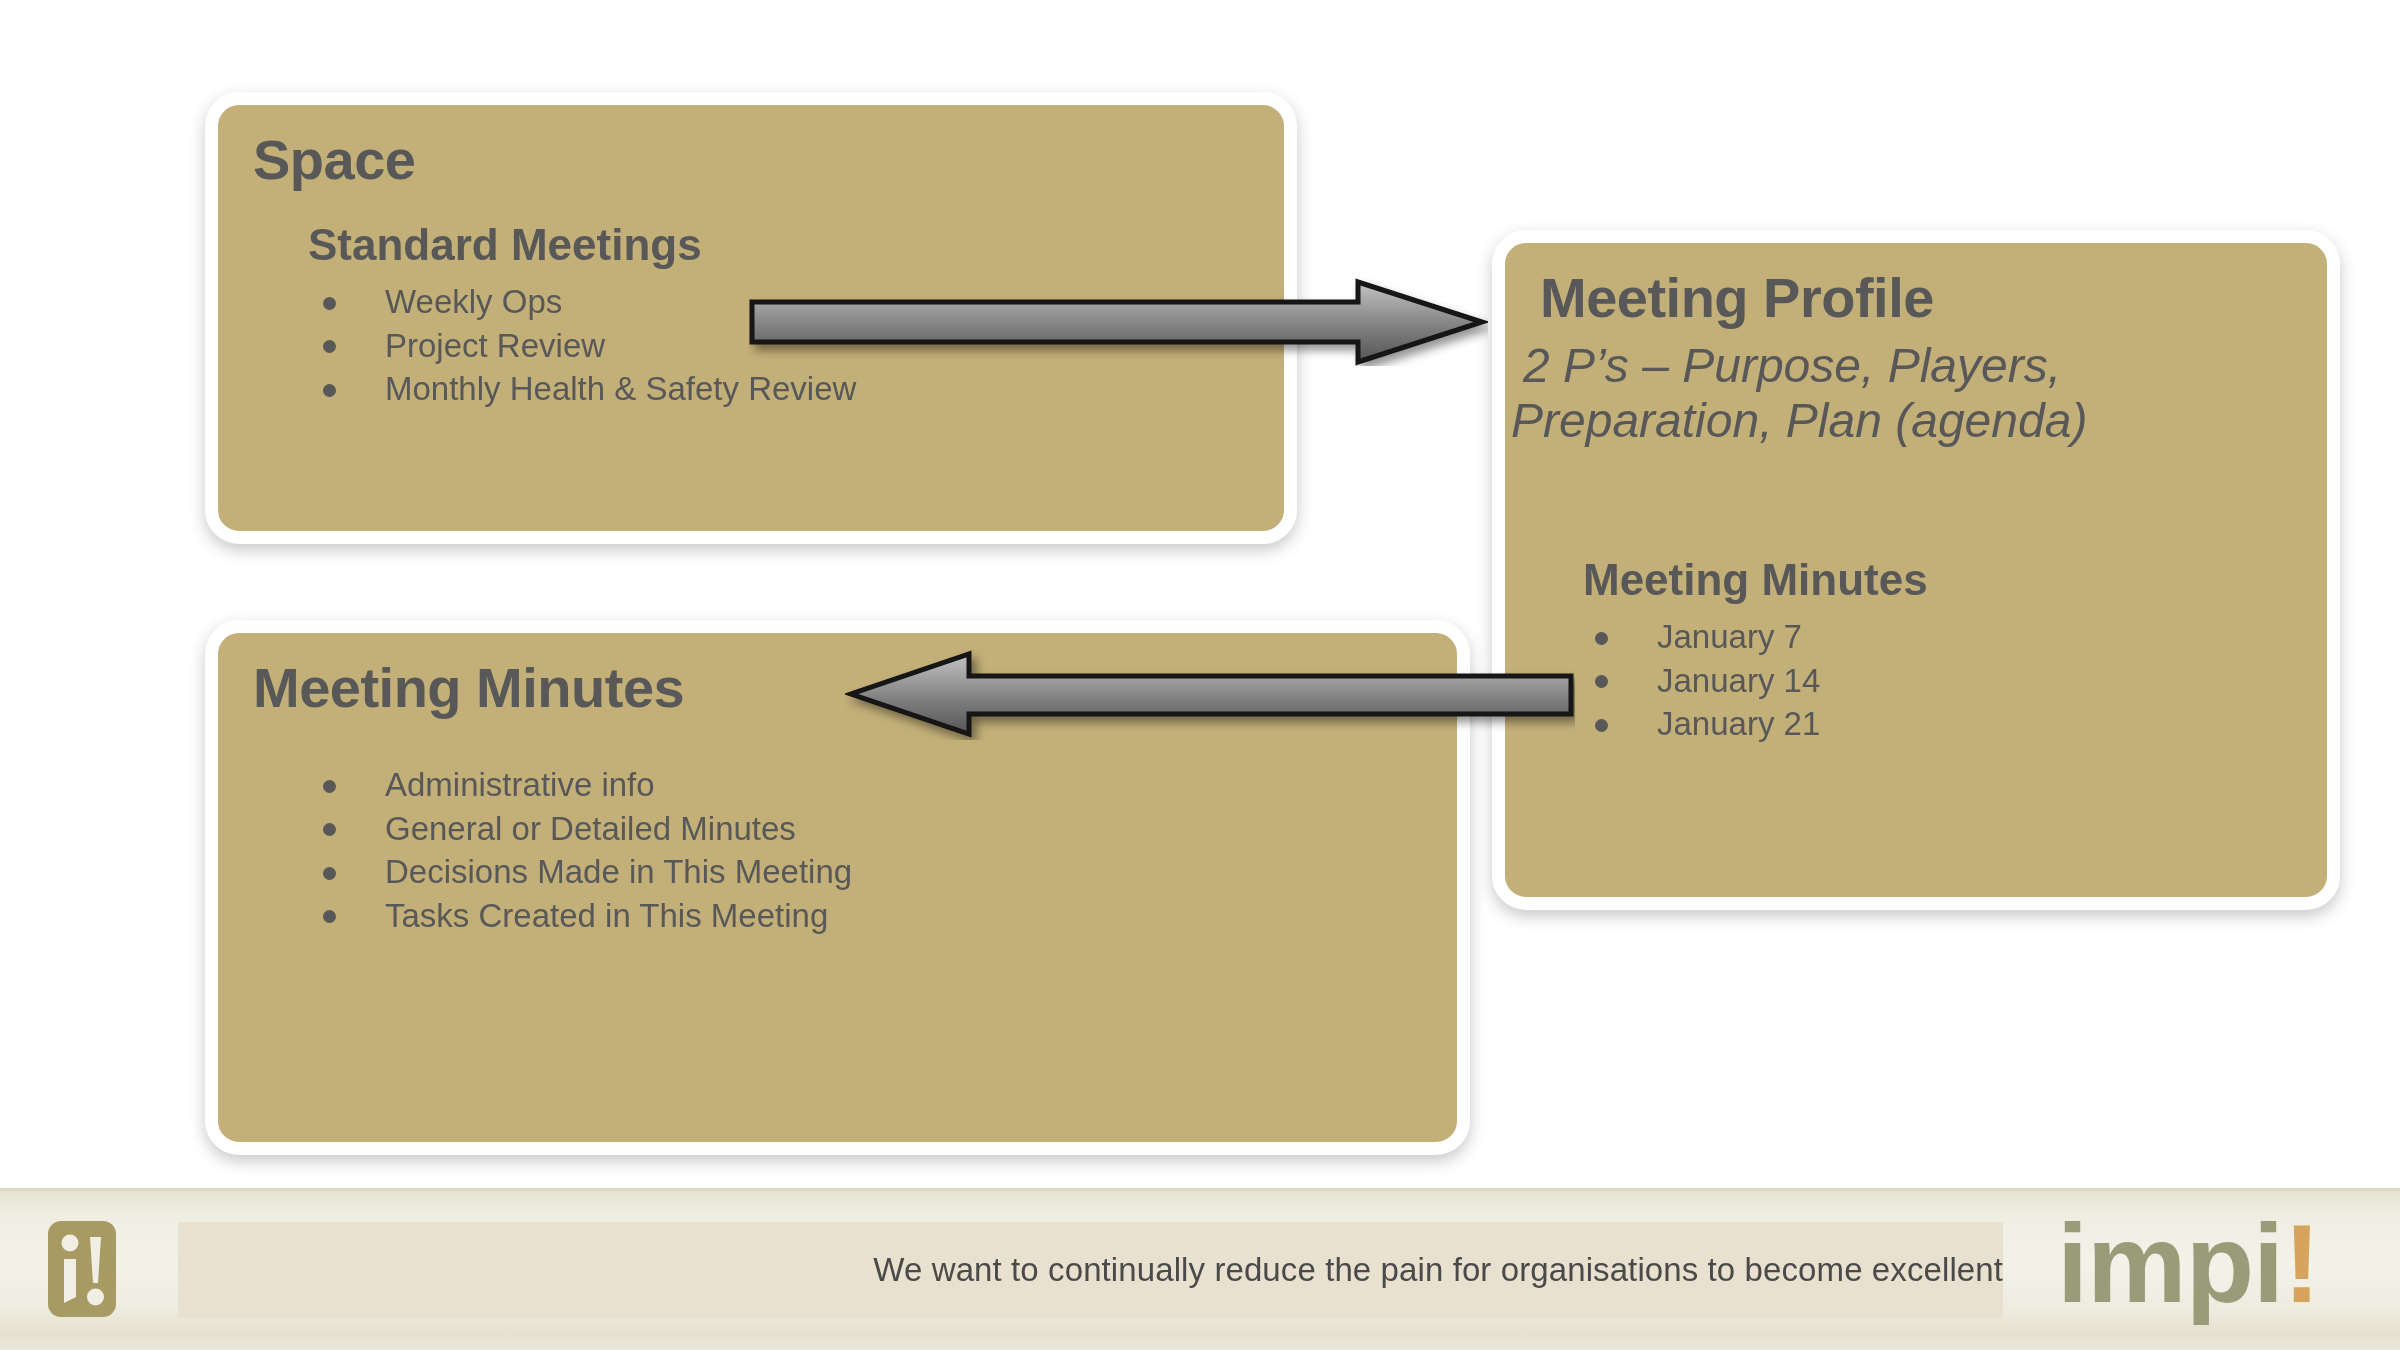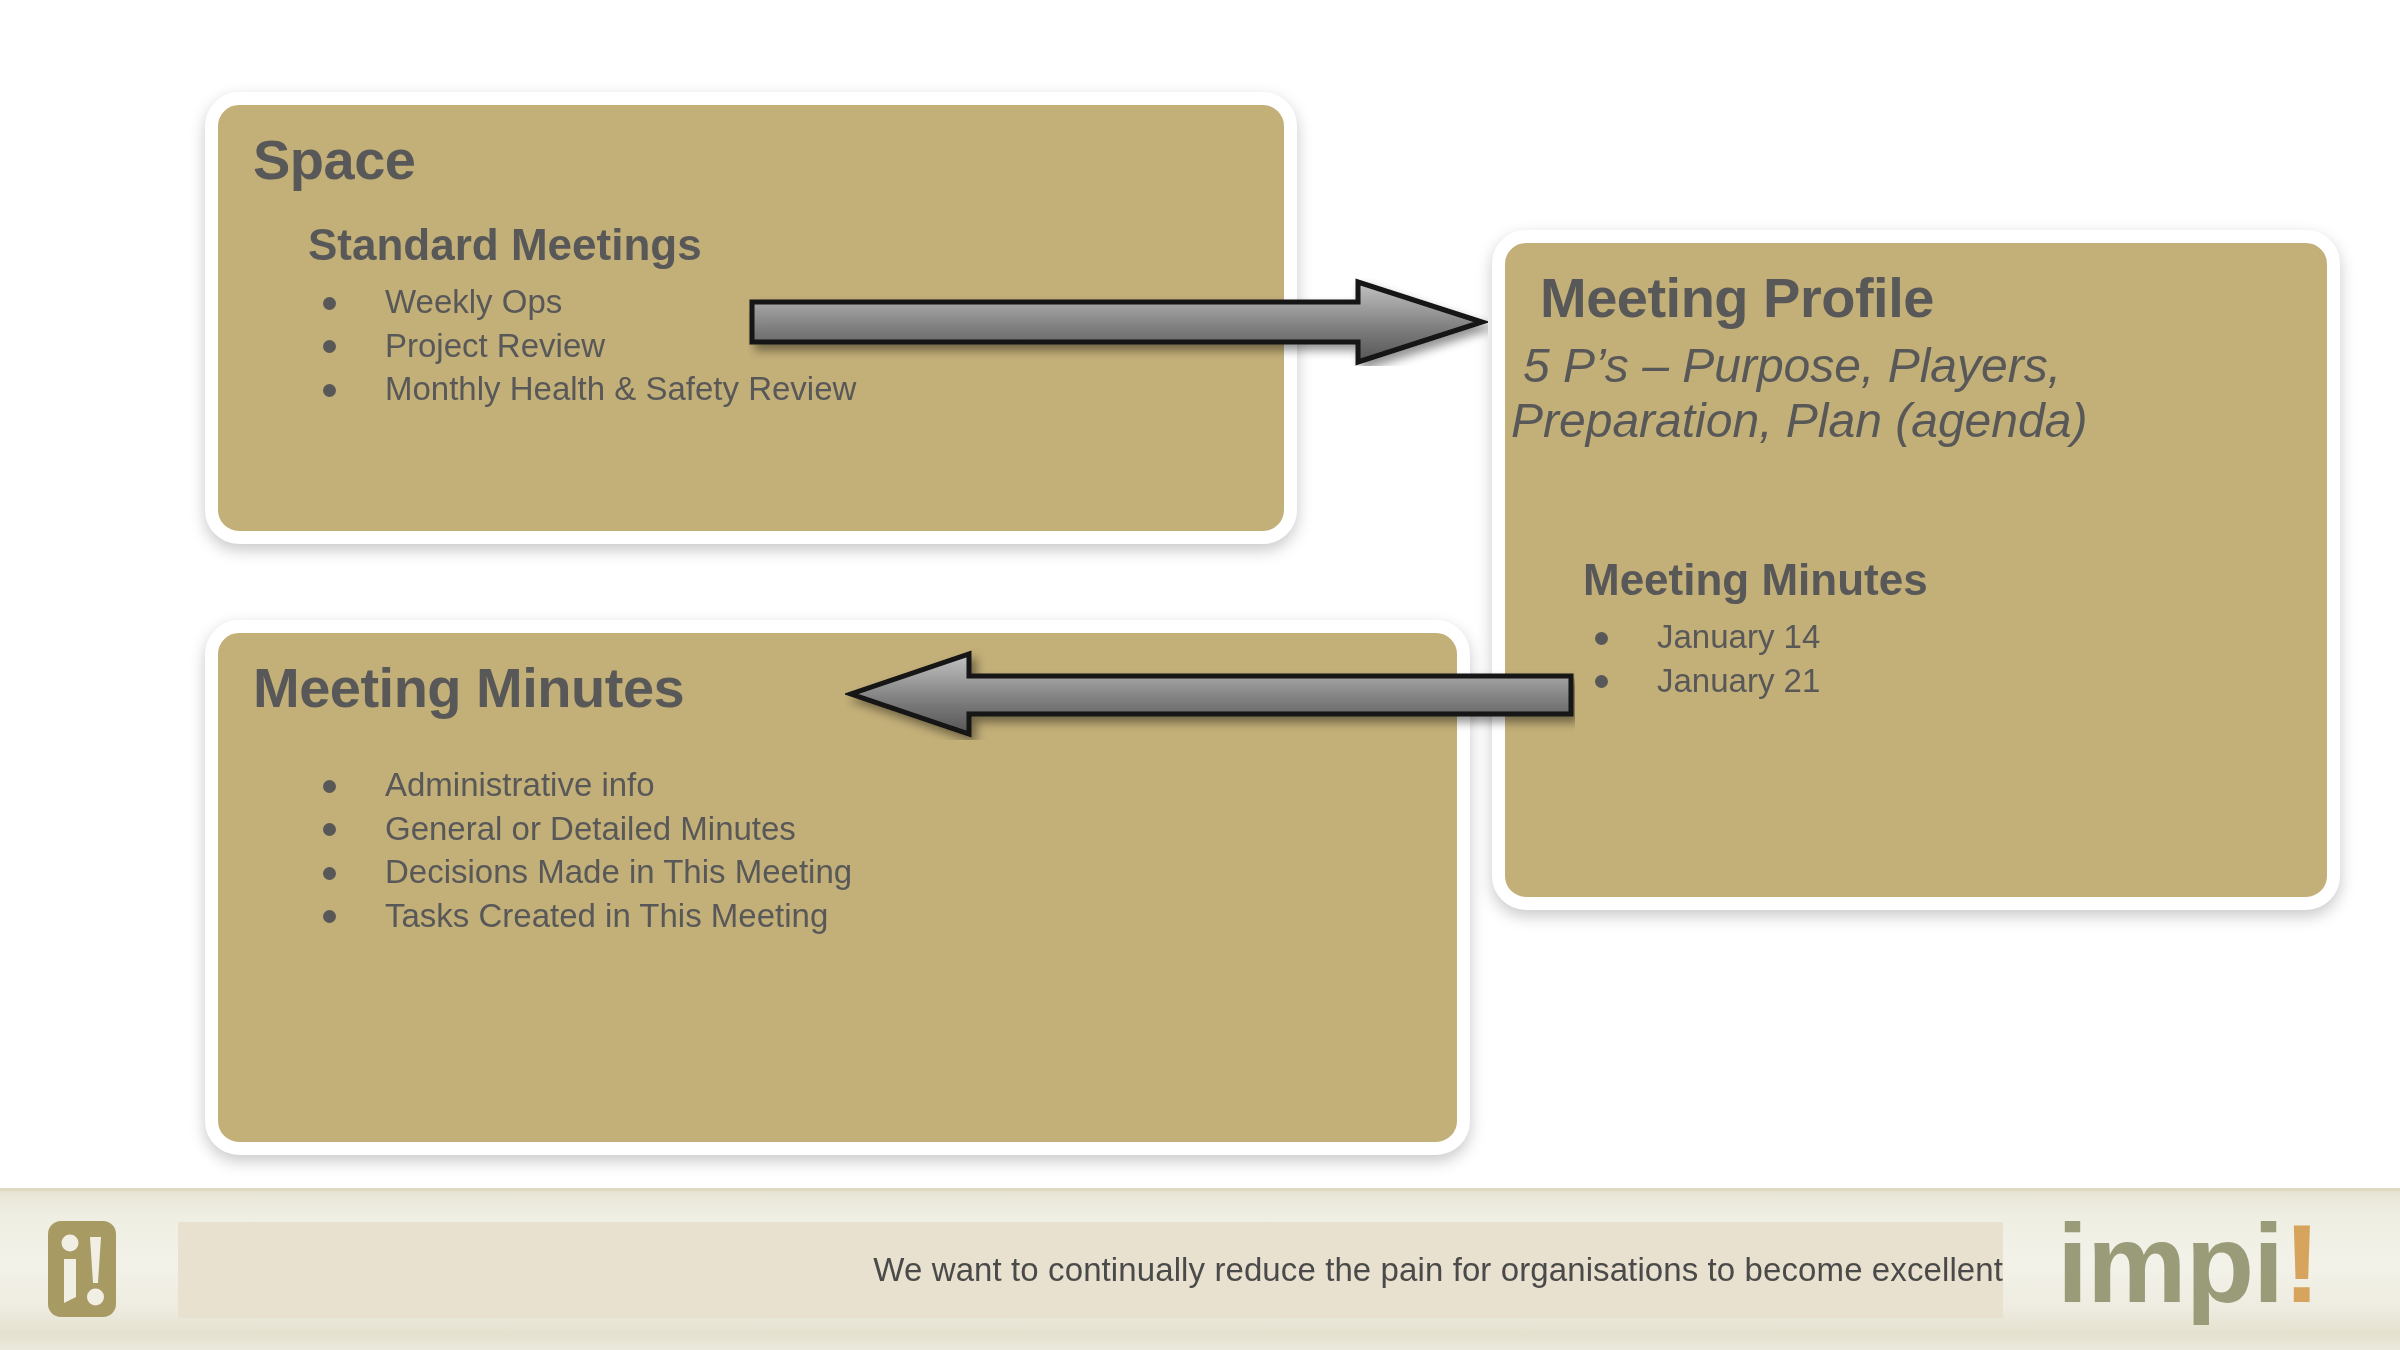--- a/index.html
+++ b/index.html
@@ -170,26 +170,30 @@
           <span>Monthly Health &amp; Safety Review</span>
         </li>
       </ul>
     </div>
   </div>
 
   <div class="card" id="card-profile">
     <div class="card-inner">
       <div class="card-title" style="left:35px; top:22px;">Meeting Profile</div>
 
-      <div class="italic-line" style="left:18px; top:95px;"> 5 P’s – Purpose, Players,</div>
+      <div class="italic-line" style="left:18px; top:95px;"> 2 P’s – Purpose, Players,</div>
       <div class="italic-line" style="left:6px; top:150px;">Preparation, Plan (agenda)</div>
 
       <div class="sub-title" style="left:78px; top:312px;">Meeting Minutes</div>
 
       <ul class="bullets" style="left:80px; top:372px;">
+        <li>
+          <span class="bullet-dot"></span>
+          <span>January 7</span>
+        </li>
         <li>
           <span class="bullet-dot"></span>
           <span>January 14</span>
         </li>
         <li>
           <span class="bullet-dot"></span>
           <span>January 21</span>
         </li>
       </ul>
     </div>

